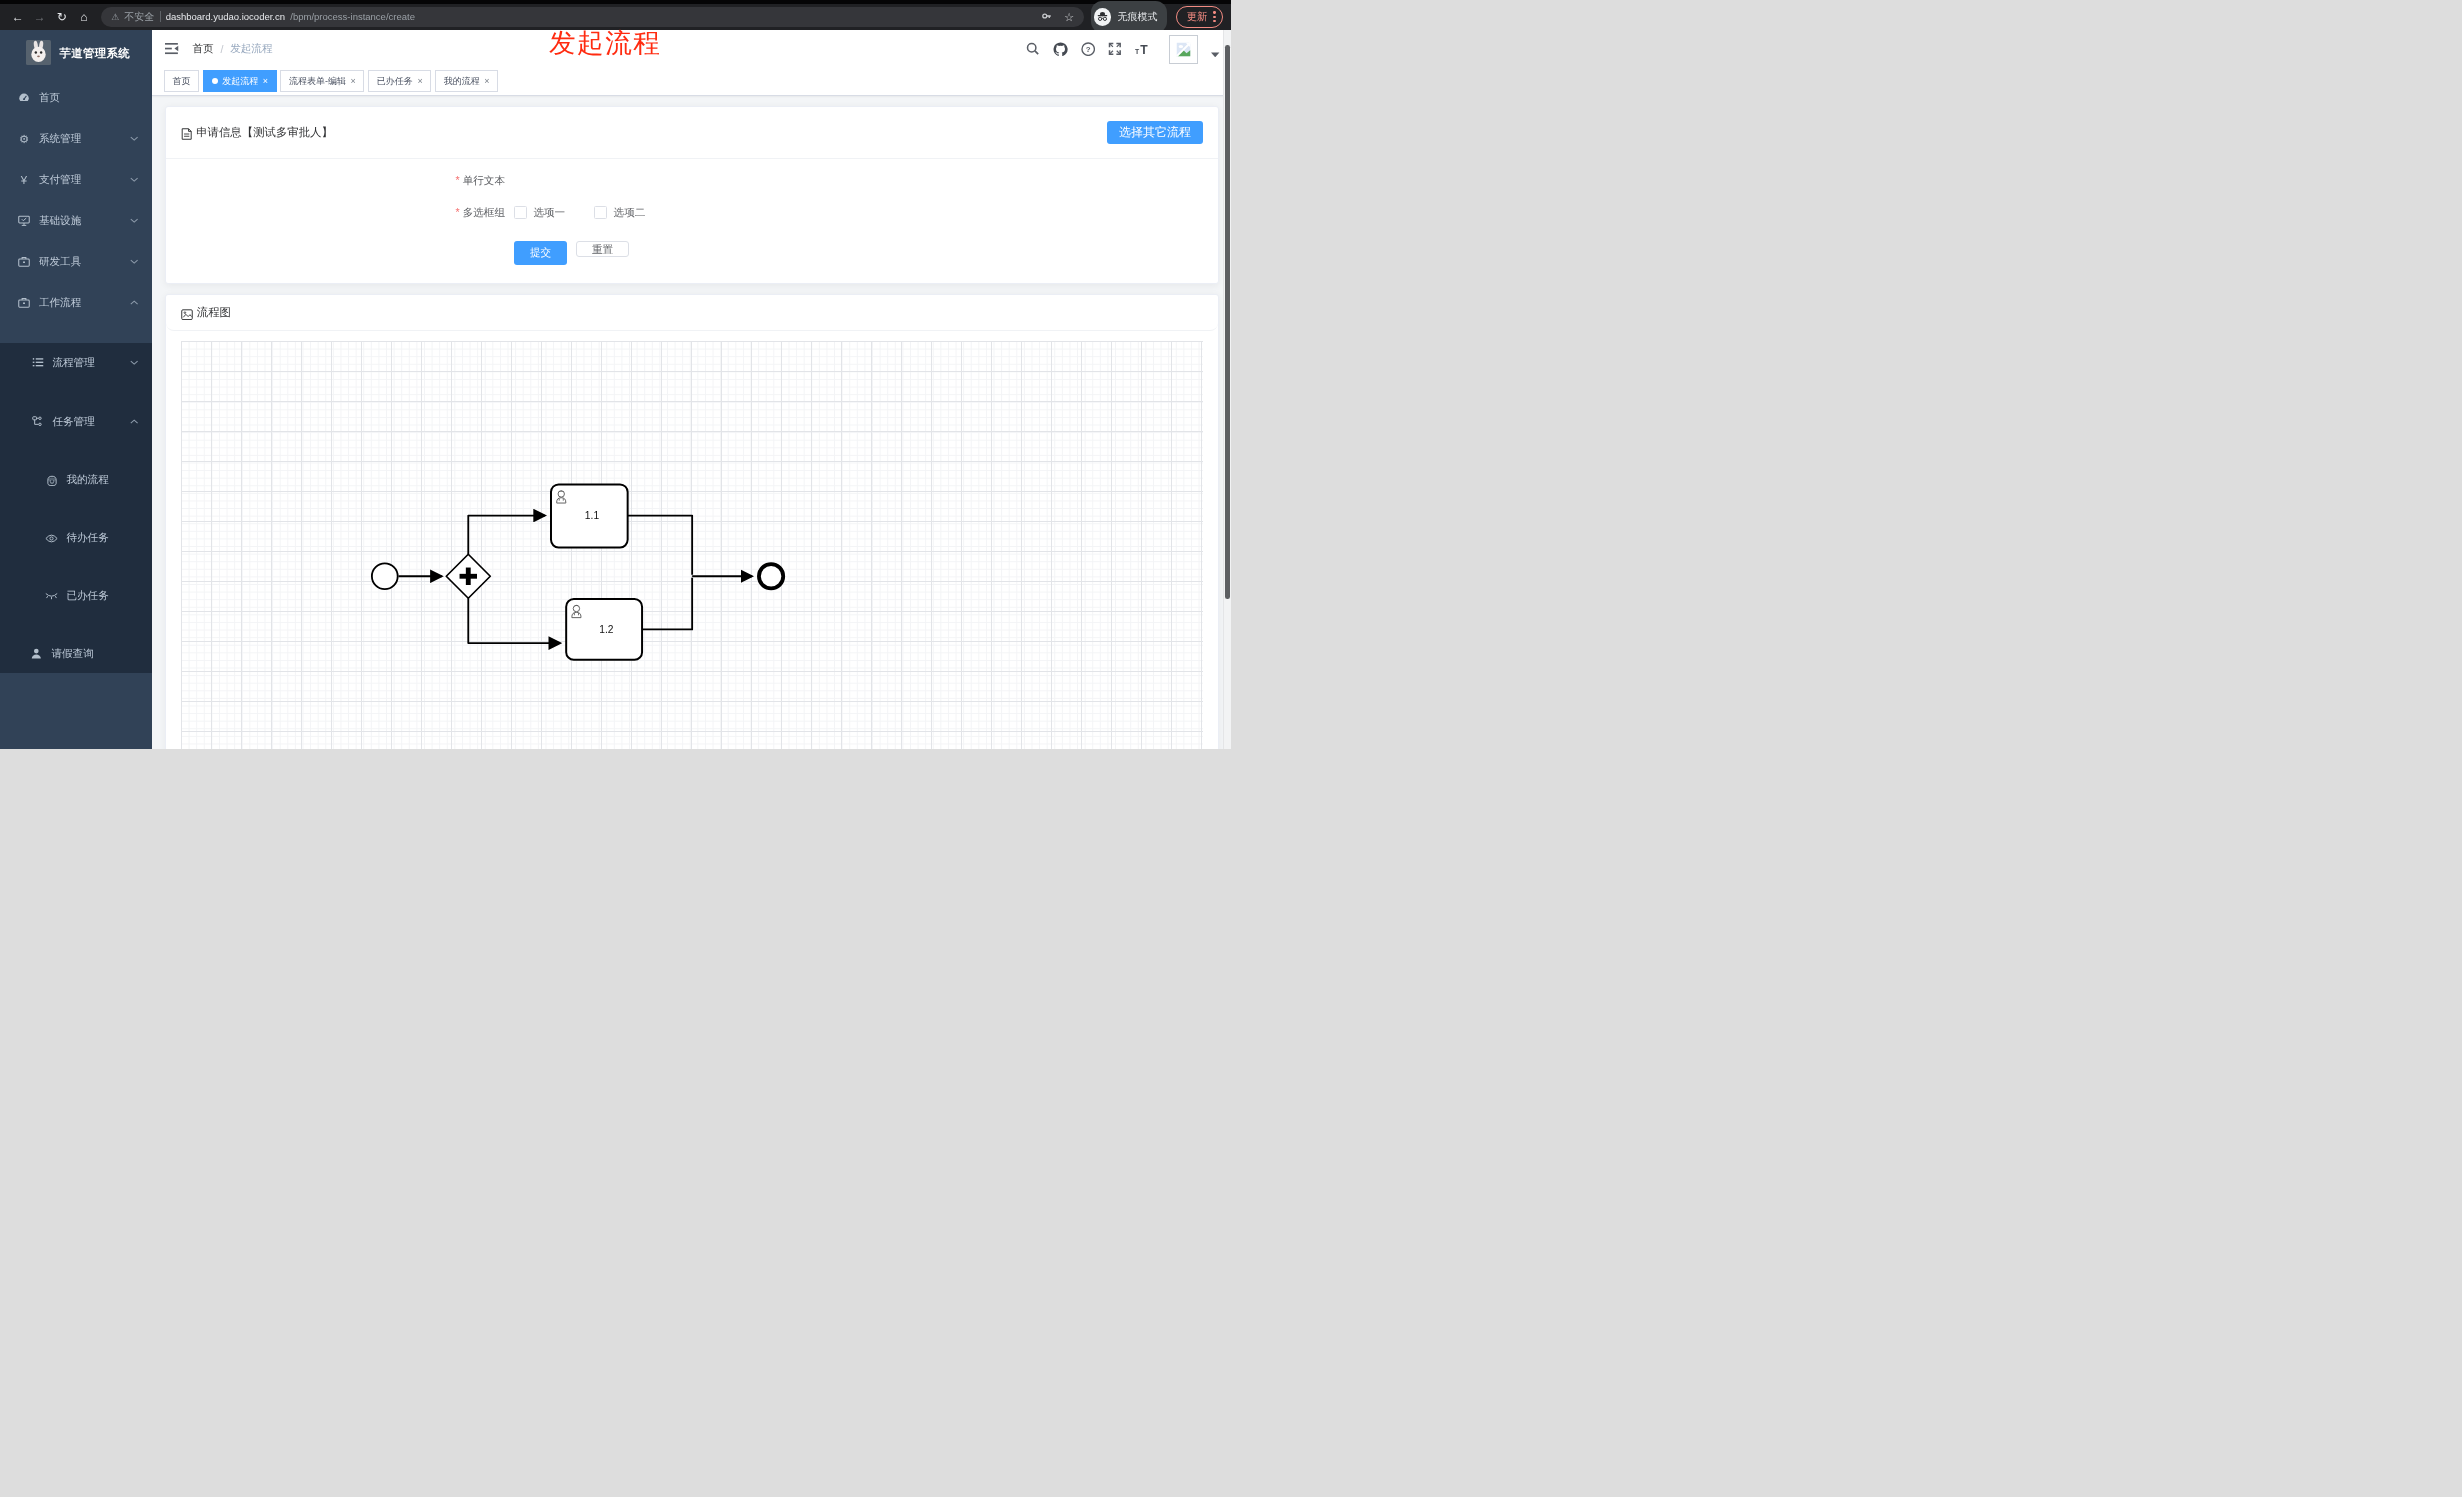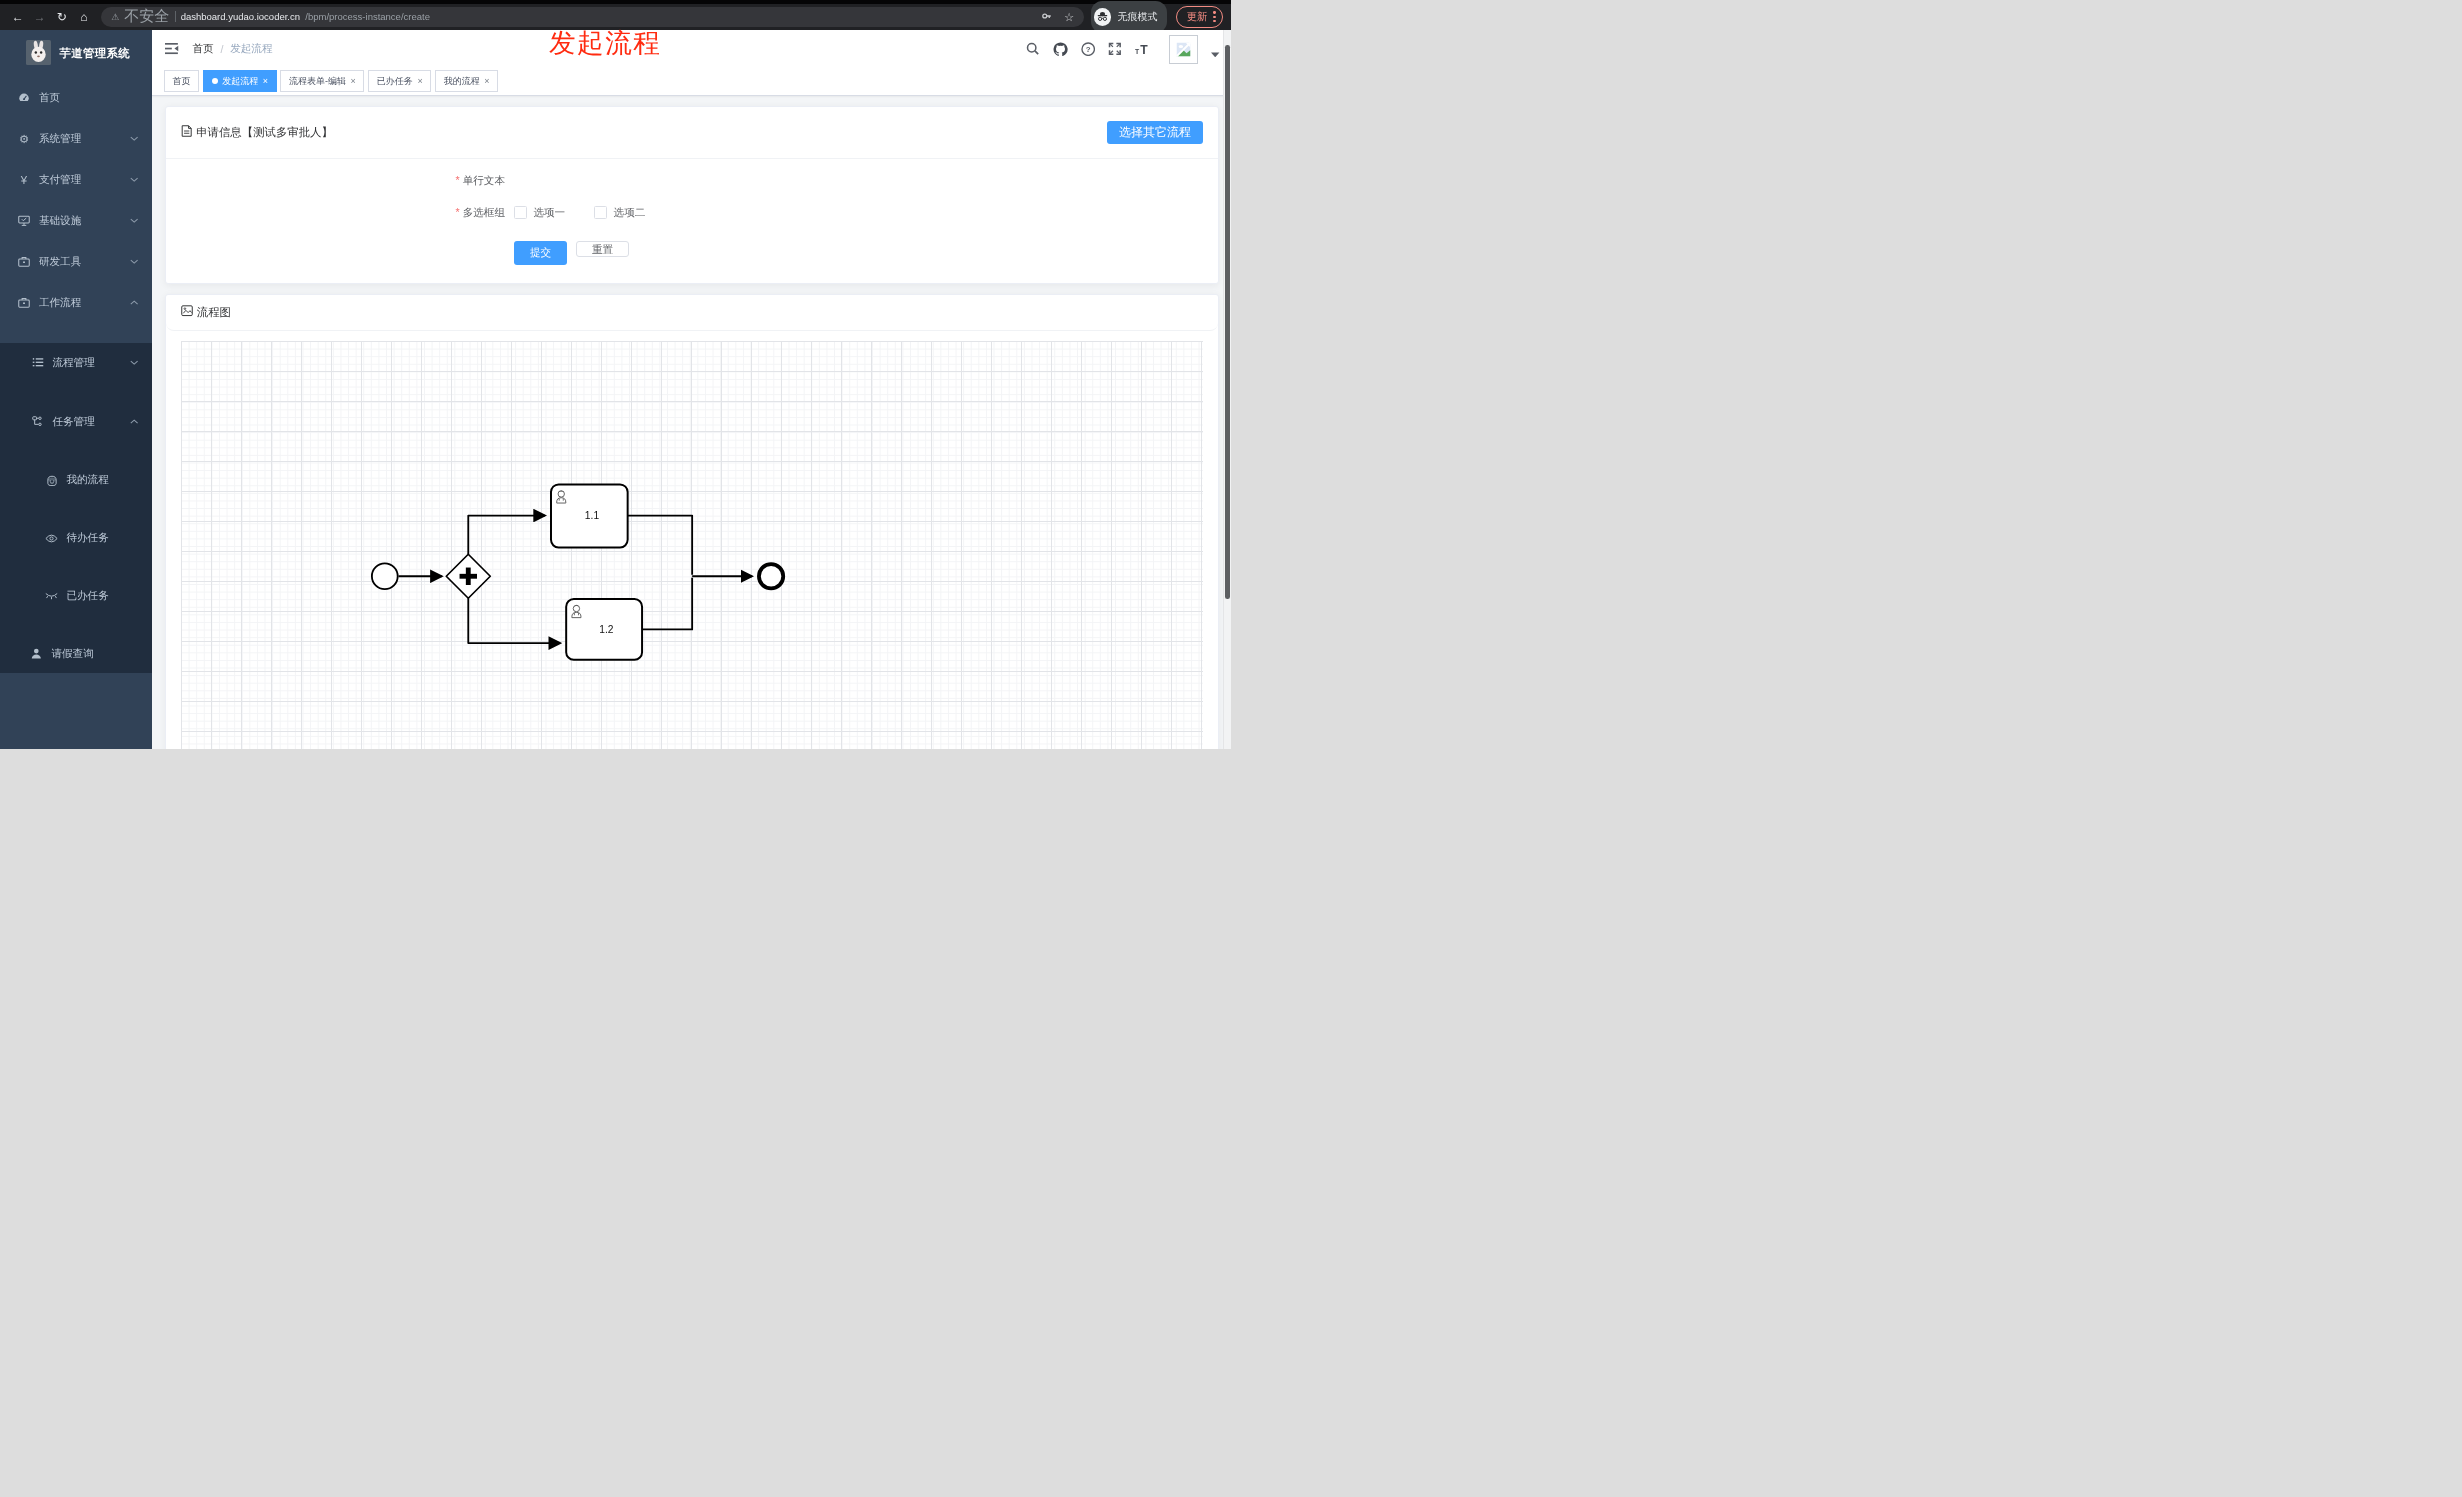--- a/index.html
+++ b/index.html
@@ -8,21 +8,21 @@
   
   .chrome{position:relative;height:30px;background:#202124;}
   .chrome-top{height:3.8px;background:#050506;}
   .chrome-bar{height:26px;display:flex;align-items:center;padding:0 7.6px;gap:1.5px;}
   .cbtn{width:20.5px;height:20px;display:flex;align-items:center;justify-content:center;
         color:#e8eaed;font-size:12px;border-radius:50%;}
   .cbtn.dim{color:#717478;}
   .urlbar{flex:1;height:20.5px;background:#35363a;border-radius:10.6px;margin:0 5.3px;display:flex;
           align-items:center;padding:0 10px;font-size:9.5px;color:#e8eaed;gap:5.3px;min-width:0;}
   .warn-ico{color:#9aa0a6;font-size:9px;}
-  .warn-txt{color:#9aa0a6;font-size:15px;}
+  .warn-txt{color:#9aa0a6;font-size:10px;}
   .url-sep{width:0.8px;height:11.4px;background:#5f6368;}
   .url-host{color:#e8eaed;white-space:nowrap;}
   .url-path{color:#9aa0a6;white-space:nowrap;}
   .url-right{margin-left:auto;display:flex;align-items:center;gap:10.6px;color:#c9cbce;}
   .star{font-size:11.4px;color:#c9cbce;}
   .incog{height:32px;background:#3c4043;border-radius:11.4px;display:flex;align-items:center;
          gap:6px;padding:0 10px 0 3px;color:#e8eaed;font-size:10px;white-space:nowrap;}
   .incog-circ{width:17.5px;height:17.5px;border-radius:50%;background:#f1f3f4;display:flex;
               align-items:center;justify-content:center;}
   .update{height:20.5px;border:1.1px solid #f28b82;color:#f28b82;border-radius:11.4px;margin-left:6.8px;
@@ -58,21 +58,21 @@
   .tab{height:20px;display:flex;align-items:center;padding:0 7.6px;border:0.8px solid #d8dce5;
        background:#fff;font-size:9px;color:#495060;gap:4.6px;cursor:pointer;white-space:nowrap;}
   .tab .x{font-size:9px;color:#7d838c;line-height:1;}
   .tab.active{background:#409eff;border-color:#409eff;color:#fff;}
   .tab.active .x{color:#fff;}
   .tab .dot{width:6px;height:6px;border-radius:50%;background:#fff;}
   
   .content{flex:1;padding:10.6px 12px 0 13px;overflow:hidden;}
   .card{background:#fff;border:0.8px solid #ebeef5;border-radius:3px;box-shadow:0 1.5px 7.6px rgba(0,0,0,.05);}
   .card-head{display:flex;align-items:center;padding:13.7px 15px;border-bottom:0.8px solid #f0f2f5;}
-  .card-title{display:flex;align-items:flex-start;gap:3.8px;font-size:11.4px;color:#303133;}
+  .card-title{display:flex;align-items:flex-end;gap:3.8px;font-size:11.4px;color:#303133;}
   .btn{border:none;border-radius:3px;font-size:10.6px;cursor:pointer;
        font-family:"Liberation Sans","DejaVu Sans",sans-serif;}
   .btn-primary{background:#409eff;color:#fff;}
   .btn-choose{margin-left:auto;height:23px;padding:0 12px;font-size:12px;}
   .card-body1{padding:15px 0 18px;}
   .frow{display:flex;align-items:center;margin-bottom:18px;}
   .flabel{width:348px;text-align:right;padding-right:9px;font-size:10.6px;color:#606266;
           box-sizing:border-box;white-space:nowrap;}
   .req{color:#f56c6c;margin-right:3px;}
   .finput{width:599px;height:25px;border:0.8px solid #dcdfe6;border-radius:3px;font-size:10.6px;

